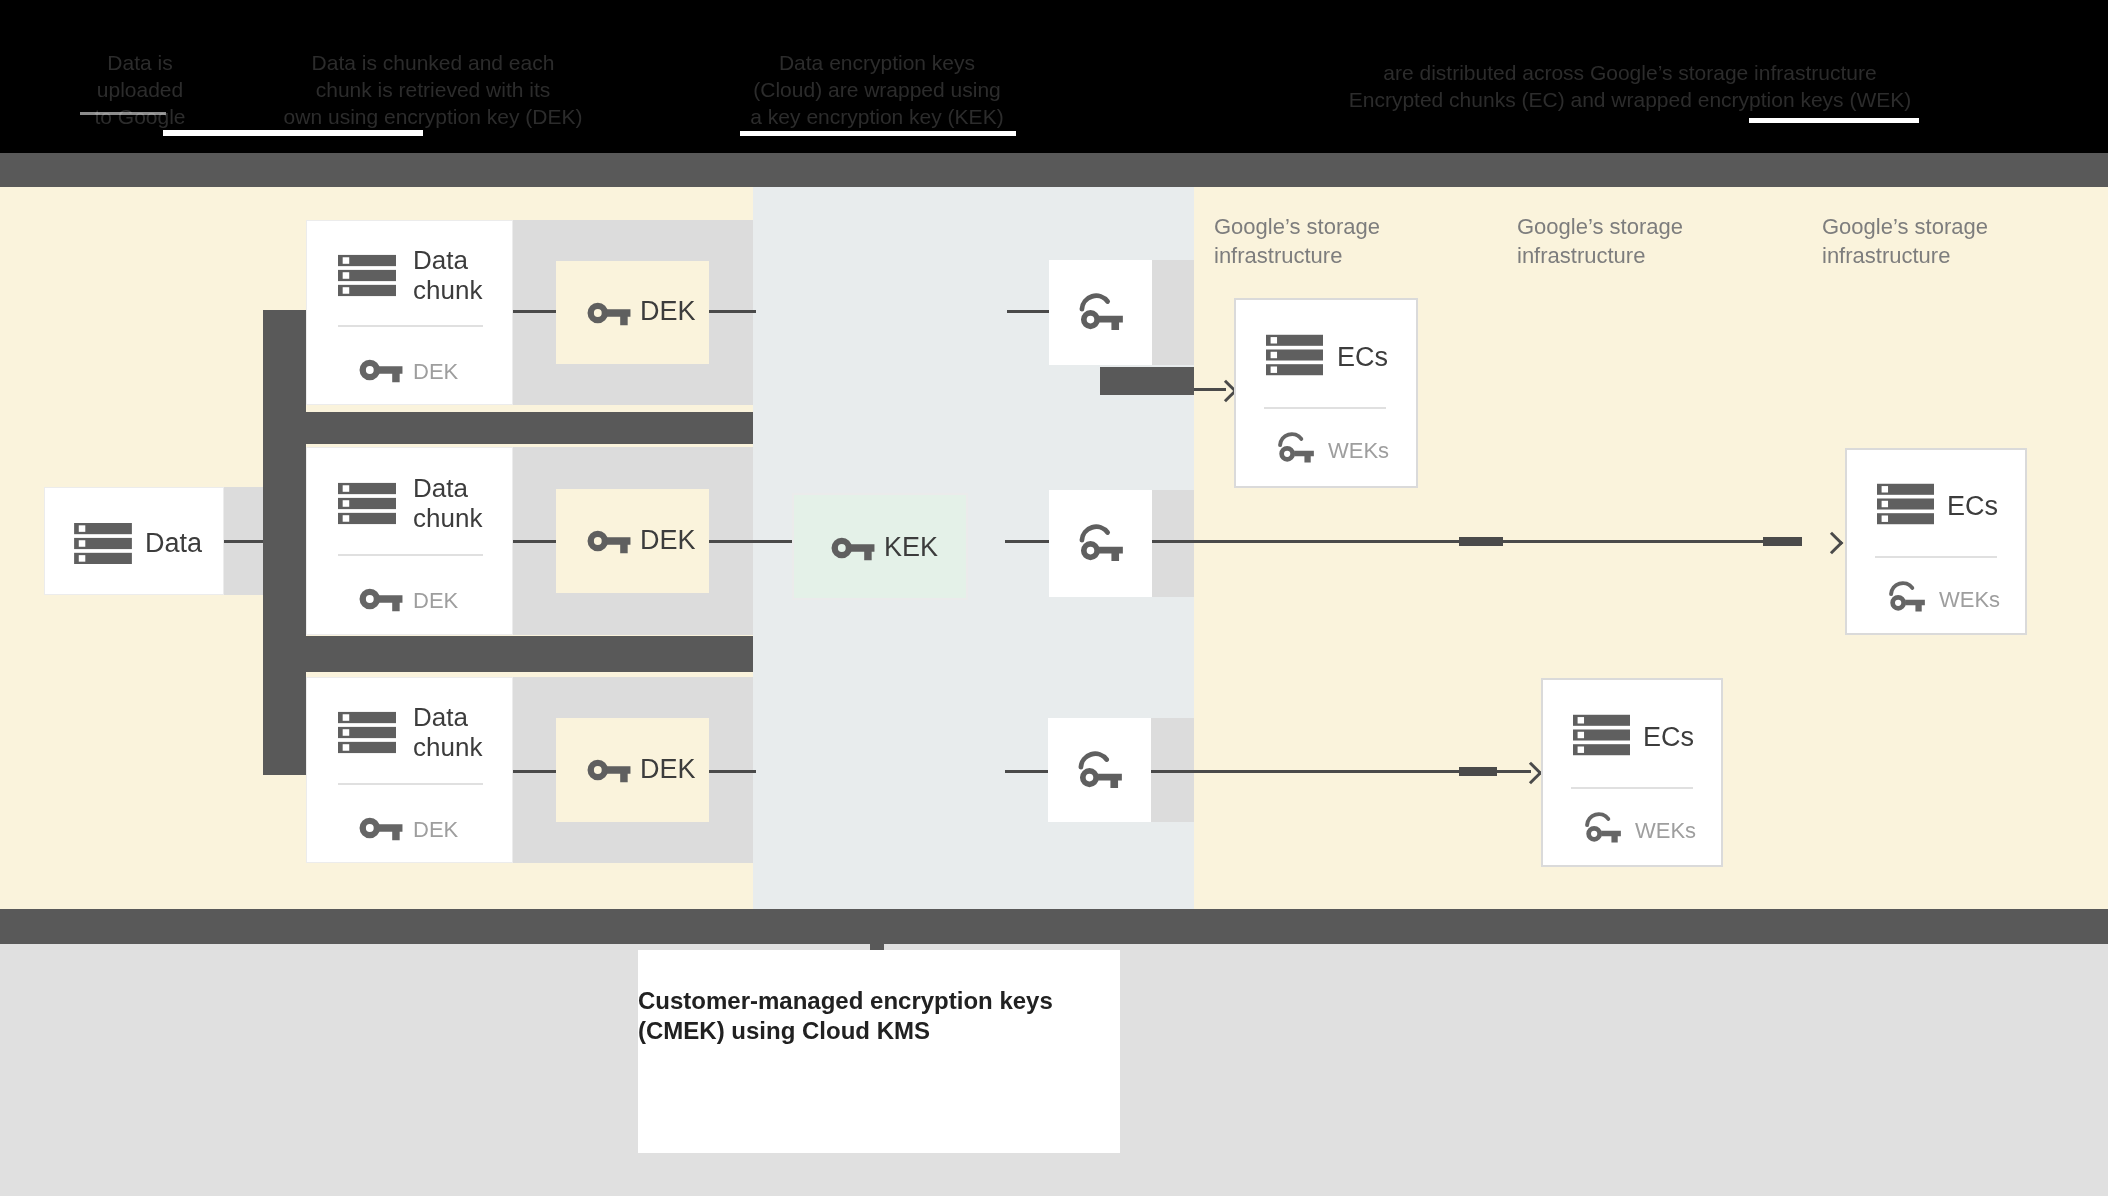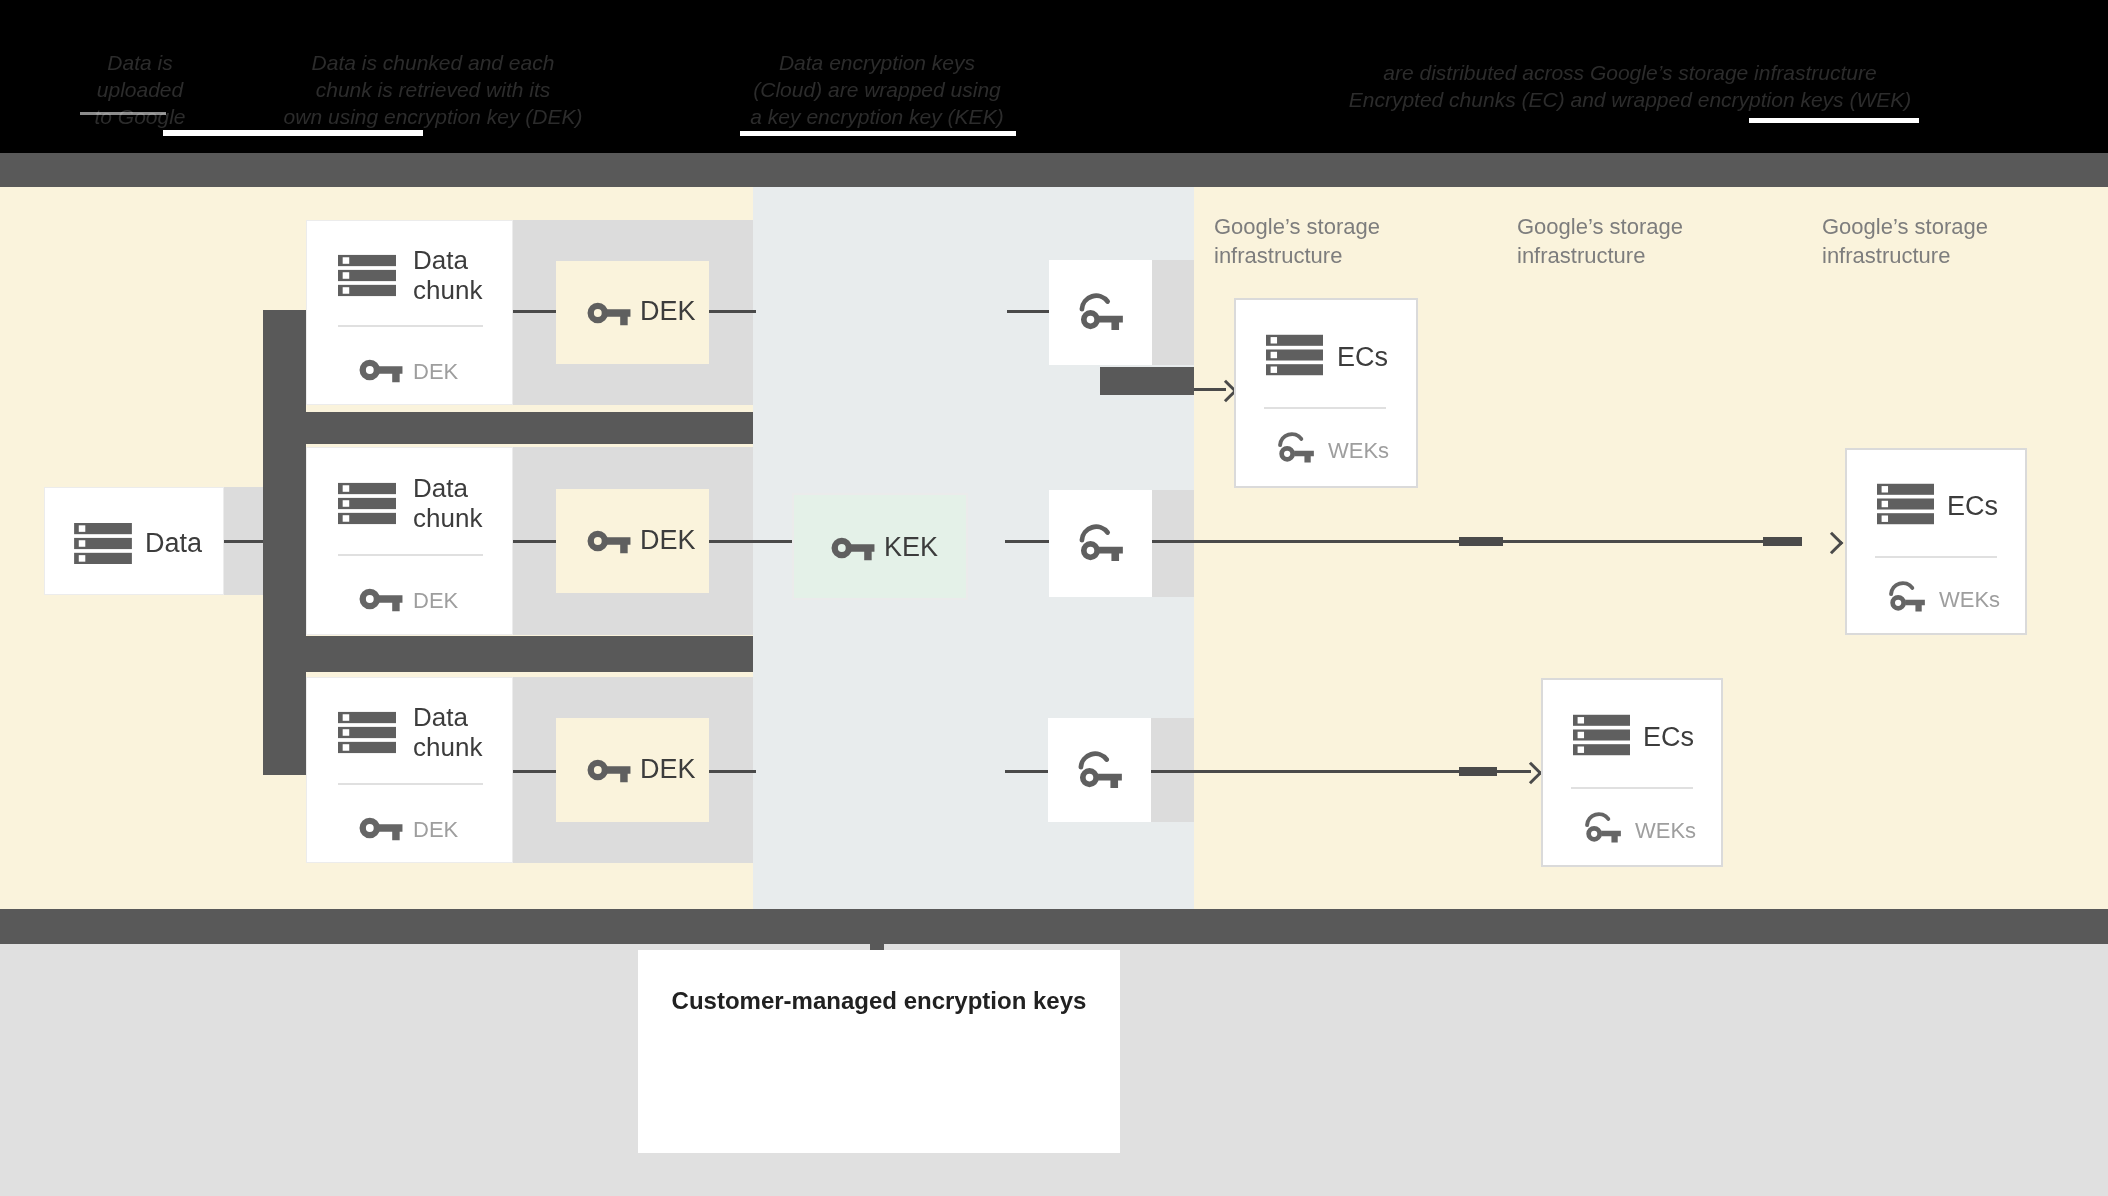--- a/index.html
+++ b/index.html
@@ -1,21 +1,21 @@
 <!DOCTYPE html>
 <html><head>
 <meta charset="utf-8">
 <style>
   html,body { margin:0; padding:0; background:#e0e0e0; }
   .stage { position:relative; width:2108px; height:1196px; overflow:hidden;
            background:#e0e0e0; font-family:"Liberation Sans", sans-serif; }
   .abs { position:absolute; }
 
   
-  .hdr { left:0; top:0; width:2108px; height:153px; background:#000;font-style:italic; }
+  .hdr { left:0; top:0; width:2108px; height:153px; background:#000; }
   .cap { color:#2c2c2c; font-size:21px; line-height:27px; text-align:center; }
   .cap div { white-space:nowrap; }
   .wline { background:#ffffff; }
 
   
   .graybar { background:#595959; }
   .zone-yellow { background:#faf3dc; }
   .zone-mid { background:#e8eced; }
   .band { background:#dcdcdc; }
   .dark { background:#595959; }
@@ -34,21 +34,21 @@
   .lbl-chunk { font-size:26px; line-height:30px; color:#3c3c3c; white-space:nowrap; }
   .lbl-sub { font-size:22px; color:#9e9e9e; white-space:nowrap; }
   .divider { height:2px; background:#e0e0e0; }
   .storage-lbl { font-size:22px; line-height:29px; color:#7d7d7d; white-space:nowrap; }
 
   .icon-dark { color:#5f5f5f; }
   .icon-sub { color:#656565; }
 
   
   .caption-card { background:#fff; }
-  .cap-line { font-size:24px; line-height:30px; color:#212121; text-align:center; white-space:nowrap; }
+  .cap-line { font-size:24px; line-height:30px; color:#212121; white-space:nowrap; }
   .bold { font-weight:bold; }
   .spacer26 { height:26px; }
 </style>
 </head>
 <body>
 
 <svg width="0" height="0" style="position:absolute">
   <defs>
     <g id="i-server">
       <rect x="0" y="0" width="62" height="12" fill="currentColor"></rect>
@@ -282,17 +282,18 @@
       </svg>
     <div class="abs lbl-sub" style="left:92px; top:138px;">WEKs</div>
   </div>
 
   <div class="abs graybar" style="left:0; top:909px; width:2108px; height:35px;"></div>
   <div class="abs dark" style="left:870px; top:944px; width:14px; height:8px;"></div>
 
   <div class="abs caption-card" style="left:638px; top:950px; width:482px; height:203px;">
     <div style="padding-top:36px;">
       <div class="cap-line bold">Customer-managed encryption keys</div>
+      <div class="cap-line bold">(CMEK) using Cloud KMS</div>
       <div class="spacer26"></div>
     </div>
   </div>
 
 </div>
 
 </body></html>

